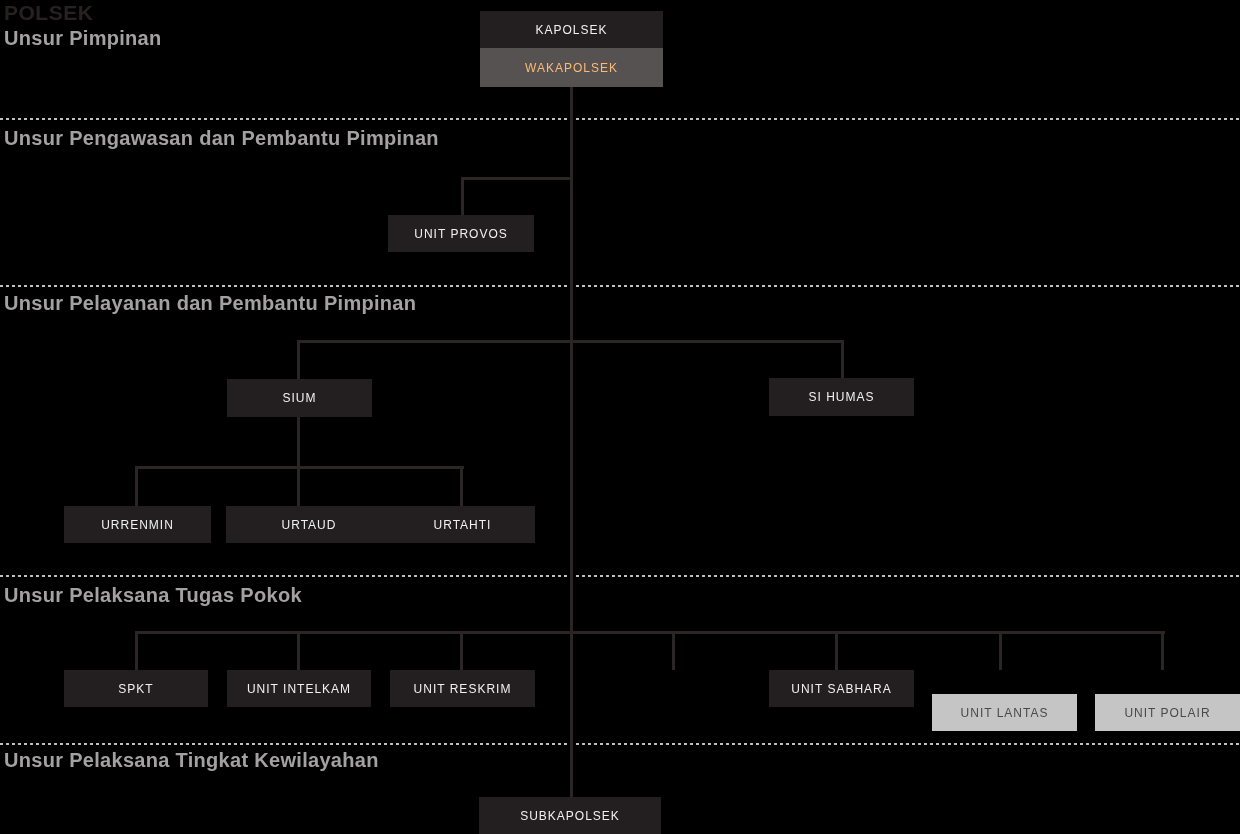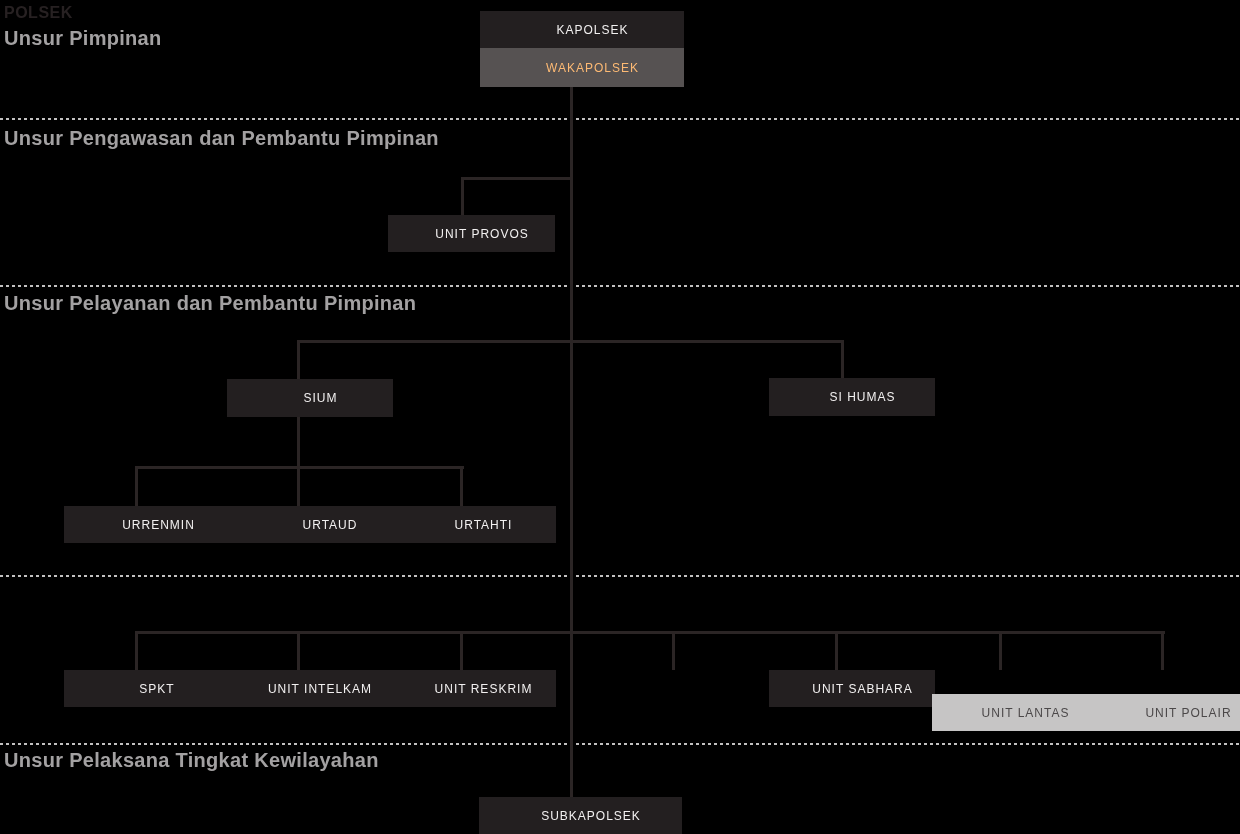--- a/index.html
+++ b/index.html
@@ -12,21 +12,21 @@
     position: relative;
     width: 1240px;
     height: 834px;
     background: #000000;
     overflow: hidden;
   }
   .page-title {
     position: absolute;
     left: 4px;
     top: 3px;
-    font-size: 16px;
+    font-size: 21px;
     font-weight: bold;
     letter-spacing: 0.5px;
     color: #272122;
     line-height: 20px;
   }
   .section-heading {
     position: absolute;
     left: 4px;
     font-size: 20px;
     font-weight: bold;
@@ -44,21 +44,20 @@
   }
   .node {
     position: absolute;
     display: flex;
     align-items: center;
     justify-content: center;
     font-size: 12px;
     letter-spacing: 1px;
     text-align: center;
     white-space: nowrap;
-    padding-left: 21px;
   }
   .node.dark {
     background: #231f20;
     color: #f2f0f0;
   }
   .node.gray {
     background: #565252;
     color: #fdba74;
   }
   .node.light {
@@ -73,20 +72,21 @@
 </style>
 </head>
 <body>
 
 <div class="canvas">
 
   <div class="page-title">POLSEK</div>
   <div class="section-heading" style="top:28px">Unsur Pimpinan</div>
   <div class="section-heading" style="top:128px">Unsur Pengawasan dan Pembantu Pimpinan</div>
   <div class="section-heading" style="top:293px">Unsur Pelayanan dan Pembantu Pimpinan</div>
+  <div class="section-heading" style="top:585px">Unsur Pelaksana Tugas Pokok</div>
   <div class="section-heading" style="top:750px">Unsur Pelaksana Tingkat Kewilayahan</div>
 
   <div class="divider" style="top:118px"></div>
   <div class="divider" style="top:285px"></div>
   <div class="divider" style="top:575px"></div>
   <div class="divider" style="top:743px"></div>
 
   <div class="line" style="left:570px;top:87px;width:3px;height:710px"></div>
 
   <div class="line" style="left:461px;top:177px;width:112px;height:3px"></div>

